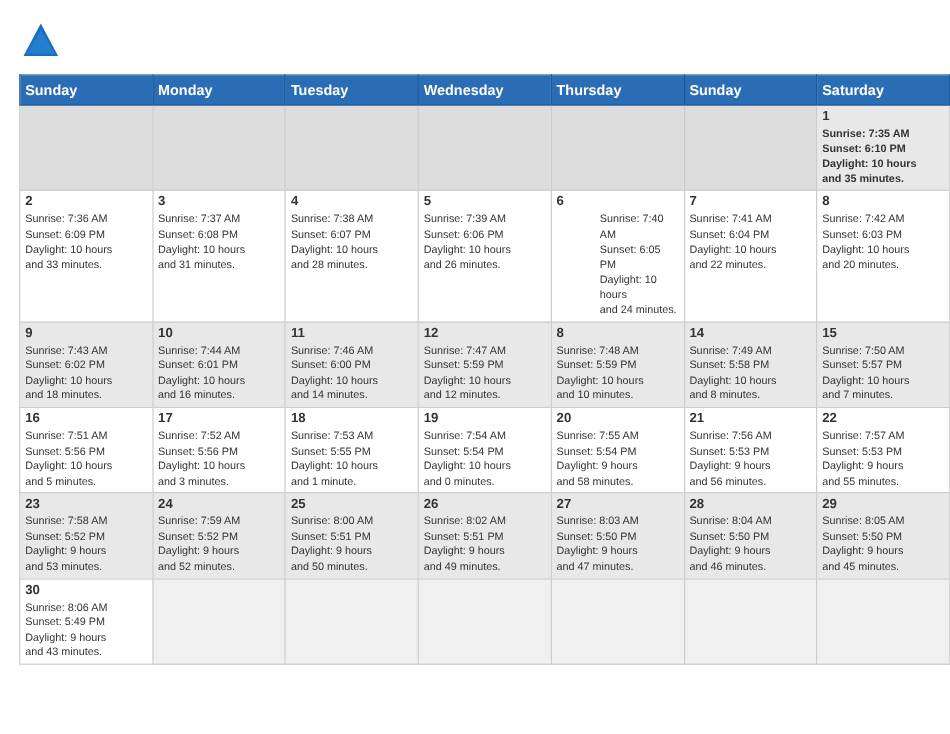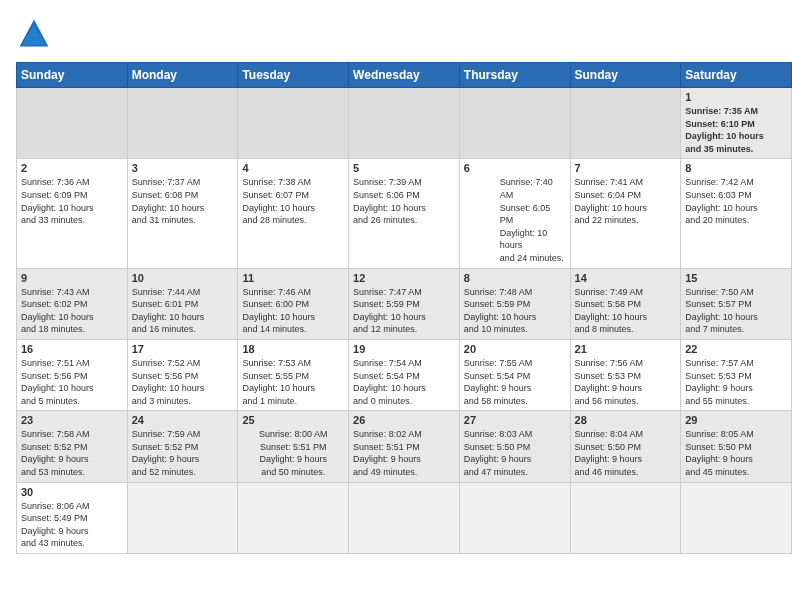--- a/index.html
+++ b/index.html
@@ -309,21 +309,21 @@
           </td>
           <td>
             <div class="day-number">24</div>
             <div class="day-info" style="white-space: pre-line;">Sunrise: 7:59 AM
 Sunset: 5:52 PM
 Daylight: 9 hours
 and 52 minutes.</div>
           </td>
           <td>
             <div class="day-number">25</div>
-            <div class="day-info" style="white-space: pre-line; text-align: center;">Sunrise: 8:00 AM
+            <div class="day-info" style="white-space: pre-line;">Sunrise: 8:00 AM
 Sunset: 5:51 PM
 Daylight: 9 hours
 and 50 minutes.</div>
           </td>
           <td>
             <div class="day-number">26</div>
             <div class="day-info" style="white-space: pre-line;">Sunrise: 8:02 AM
 Sunset: 5:51 PM
 Daylight: 9 hours
 and 49 minutes.</div>

